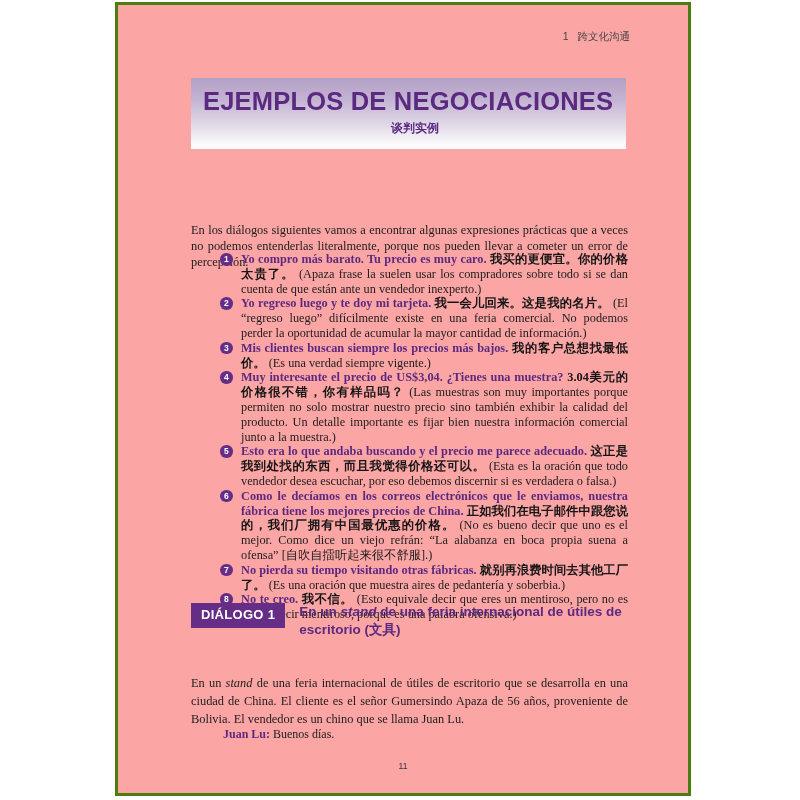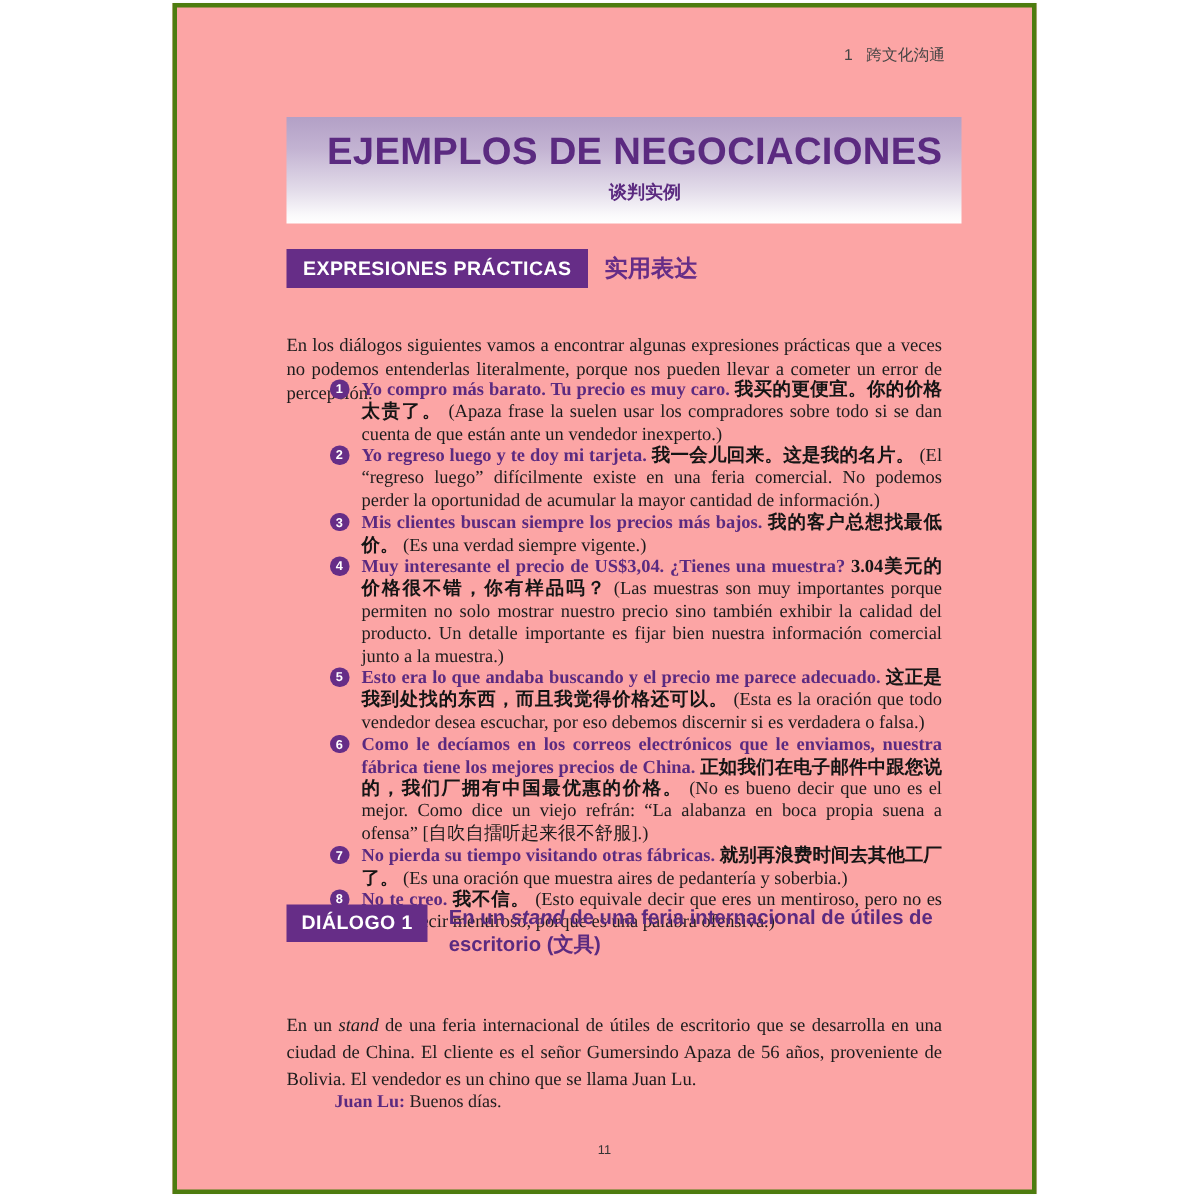--- a/index.html
+++ b/index.html
@@ -14,21 +14,20 @@
   
   .chap-header{
     position:absolute;top:25px;right:58px;
     font-family:"Liberation Sans",sans-serif;font-size:10.5px;color:#454545;
   }
   .chap-header .no{margin-right:9px;}
   
   .banner{
     position:absolute;left:73px;top:73px;width:435px;height:71px;
     background:linear-gradient(180deg,#b3a0c6 0%,#c3b3d2 30%,#e2dbe9 68%,#faf9fb 92%,#ffffff 100%);
-    padding-left:15px;
   }
   .banner .title{
     margin:9px 0 0 12px;font-family:"Liberation Sans",sans-serif;
     font-weight:bold;font-size:25.5px;letter-spacing:0.2px;color:#5b2a80;line-height:28px;
   }
   .banner .subtitle{
     margin:3px 0 0 13px;font-family:"Liberation Sans",sans-serif;
     font-weight:bold;font-size:12px;color:#5b2a80;line-height:20px;text-align:center;
   }
   
@@ -94,24 +93,20 @@
 
   <div class="chap-header">
     <span class="no">1</span><span>跨文化沟通</span>
   </div>
 
   <div class="banner">
     <div class="title">EJEMPLOS DE NEGOCIACIONES</div>
     <div class="subtitle">谈判实例</div>
   </div>
 
-  <div class="badge-row">
-    <span class="badge">EXPRESIONES PRÁCTICAS</span>
-    <span class="badge-suffix">实用表达</span>
-  </div>
 
   <p class="intro">En los diálogos siguientes vamos a encontrar algunas expresiones prácticas que a veces no podemos entenderlas literalmente, porque nos pueden llevar a cometer un error de percepción.</p>
 
   <div class="expr-list">
     <div class="expr">
       <span class="num">1</span>
       <span class="es">Yo compro más barato. Tu precio es muy caro.</span>
       <span class="zh">我买的更便宜。你的价格太贵了。</span>
       <span class="note">(Apaza frase la suelen usar los compradores sobre todo si se dan cuenta de que están ante un vendedor inexperto.)</span>
     </div>

